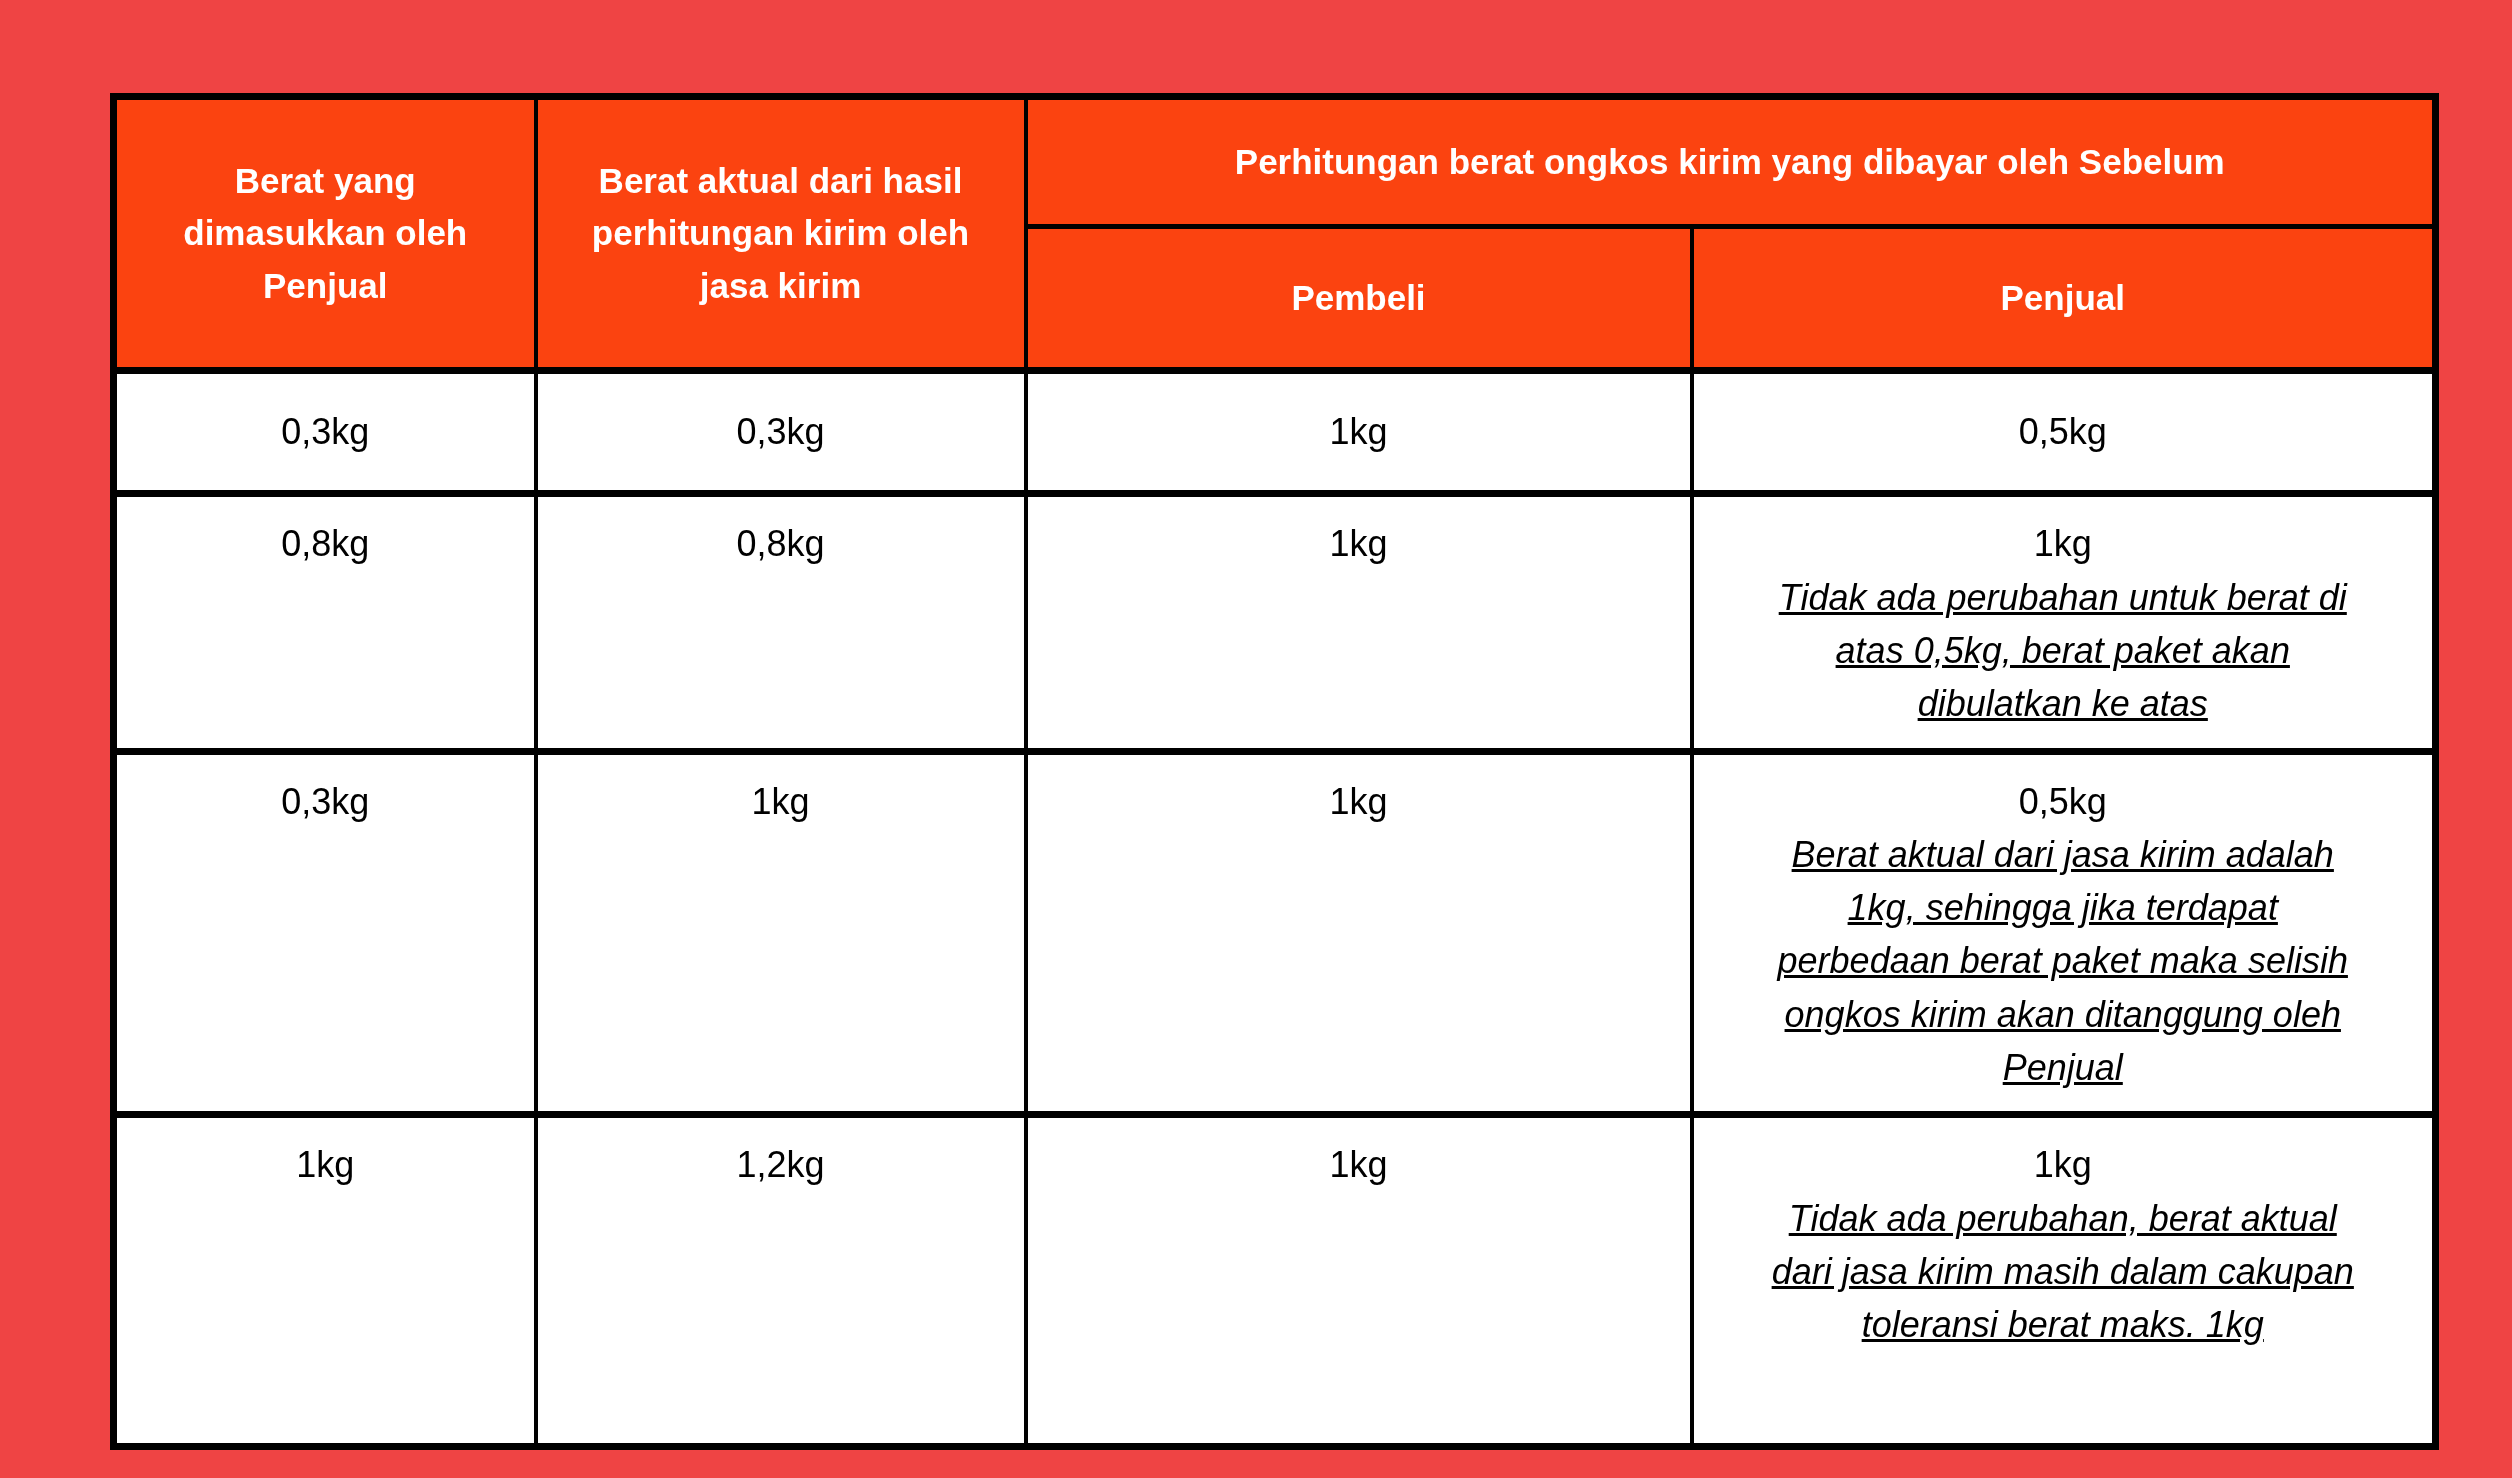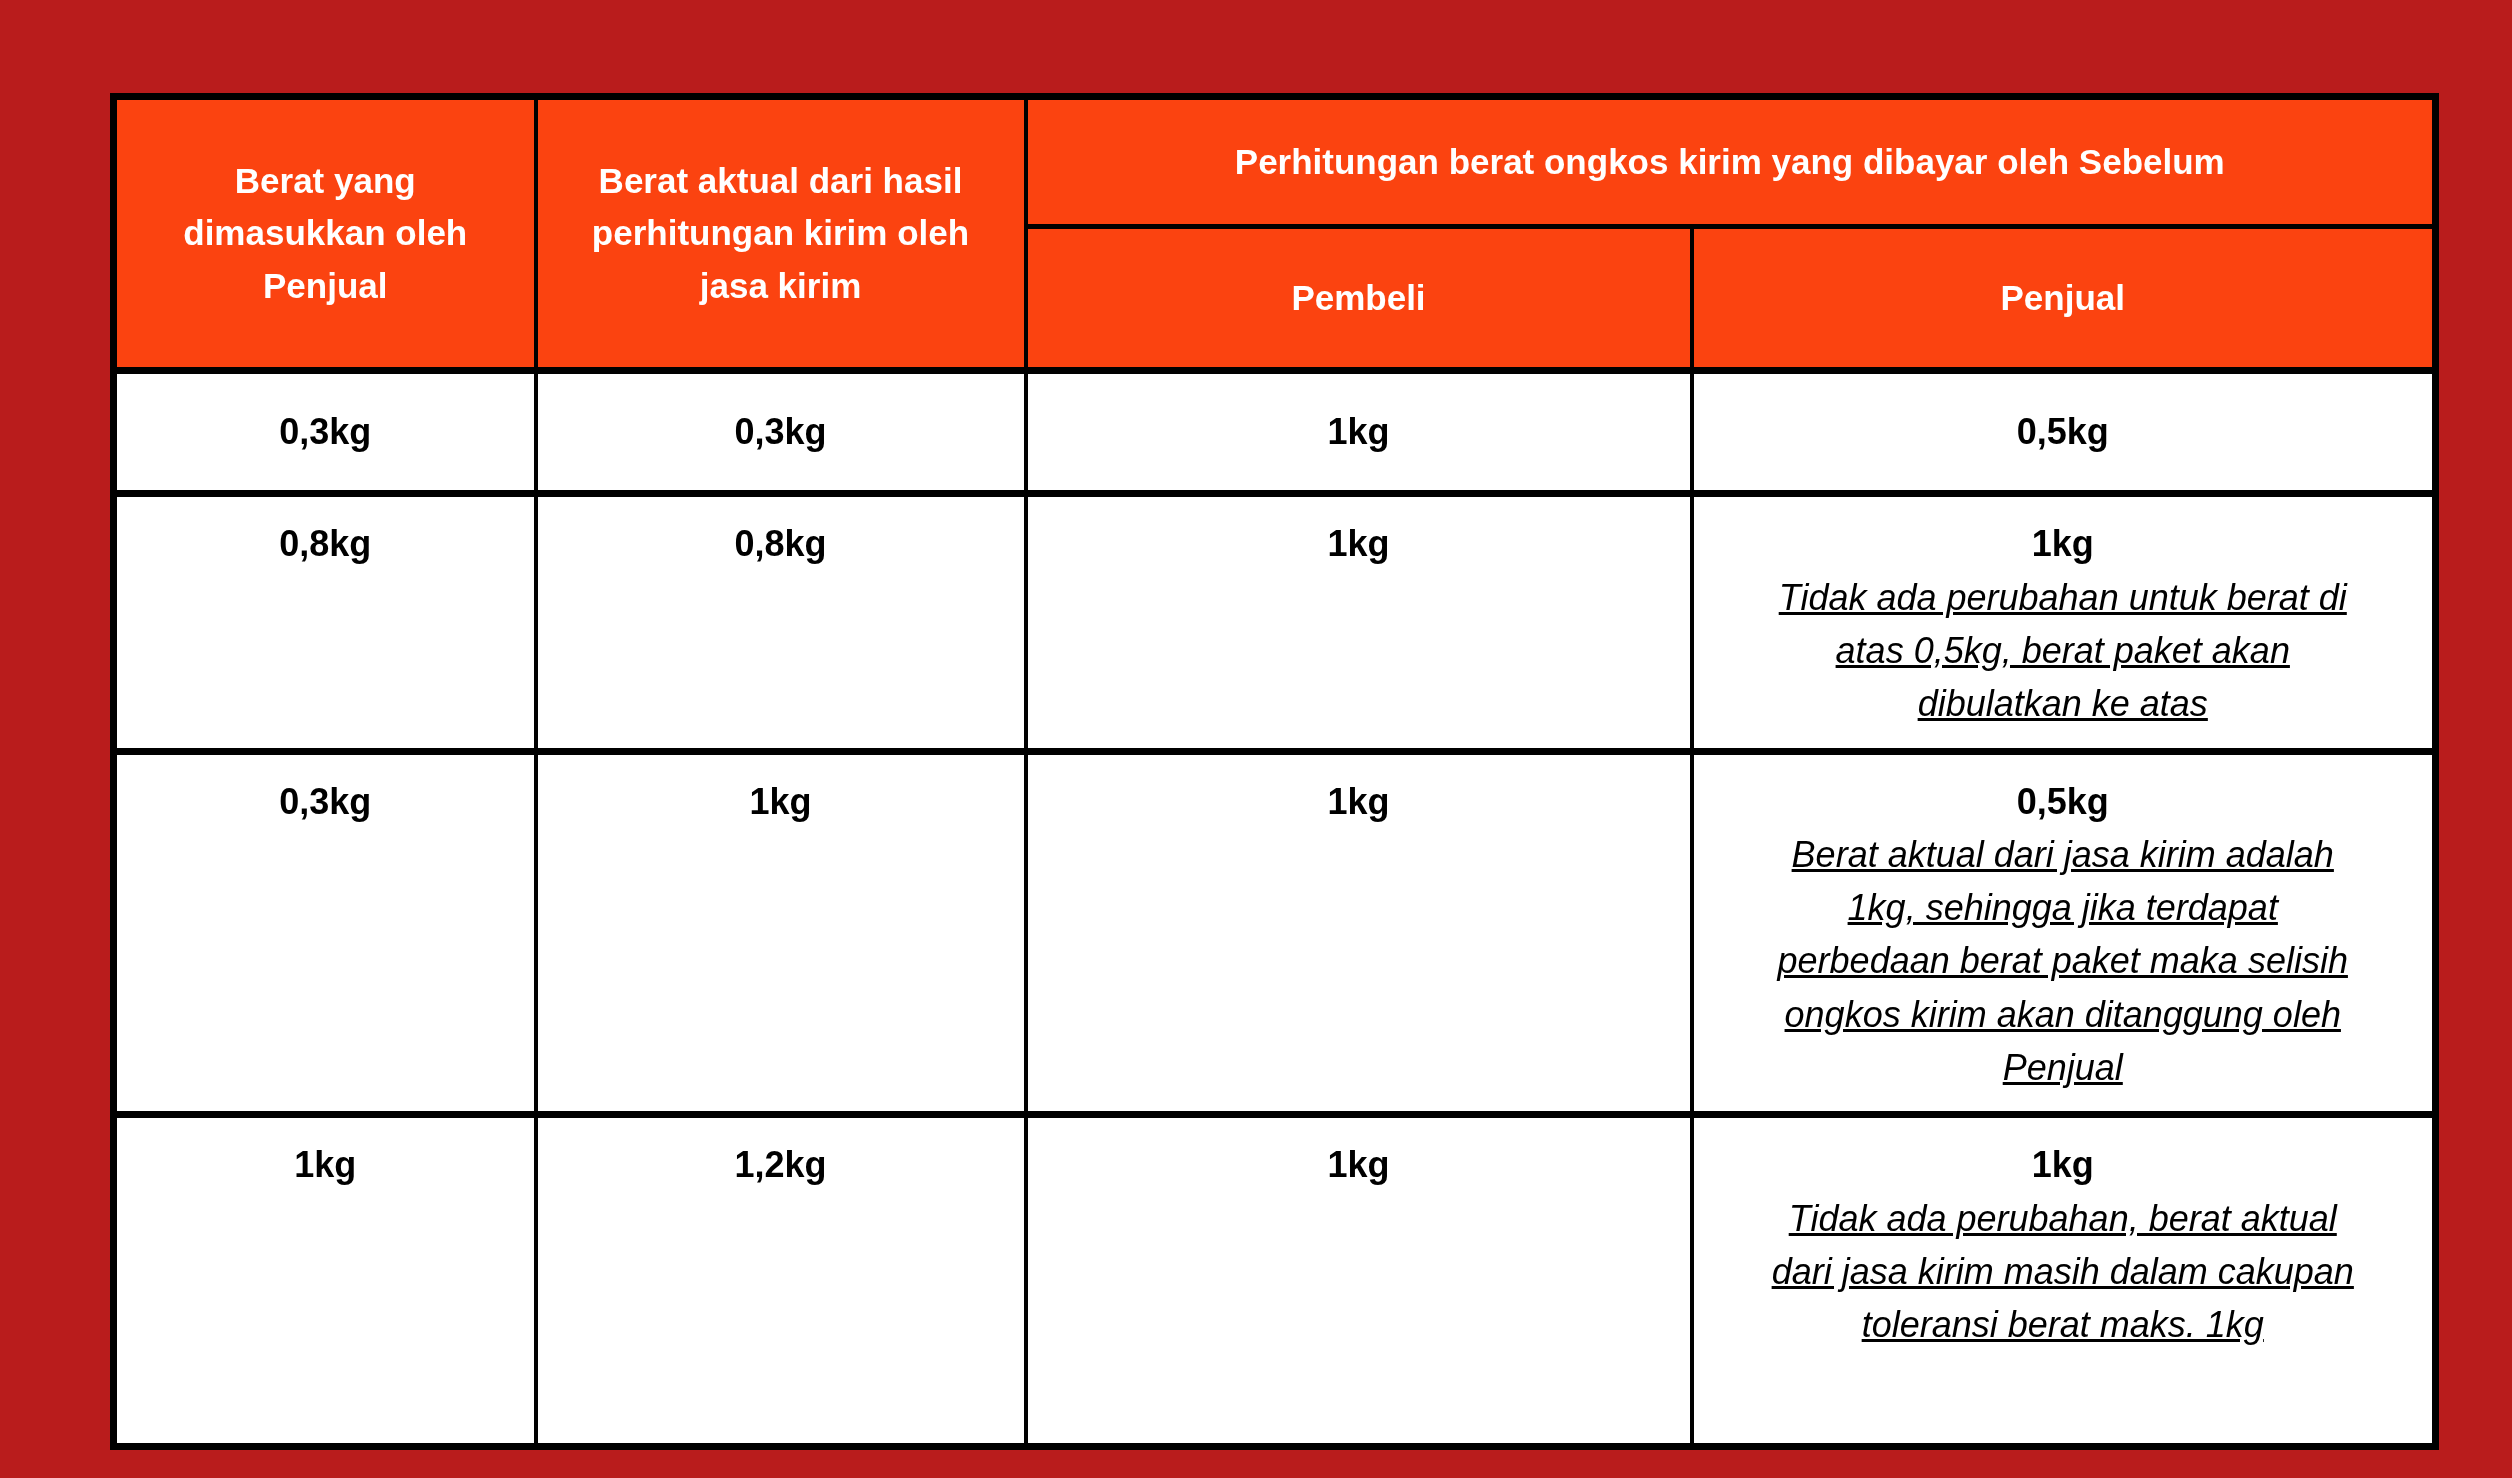--- a/index.html
+++ b/index.html
@@ -8,21 +8,21 @@
     width: 2512px;
     height: 1479px;
     background: #ffffff;
     font-family: "Liberation Sans", "DejaVu Sans", sans-serif;
     color: #000000;
   }
   .canvas {
     position: relative;
     width: 2512px;
     height: 1479px;
-    background: #b91c1c;
+    background: #ef4444;
   }
   table.weight-table {
     position: absolute;
     left: 110px;
     top: 93px;
     width: 2322px;
     border-collapse: collapse;
     table-layout: fixed;
     background: #ffffff;
   }
@@ -69,21 +69,21 @@
     vertical-align: middle;
     padding-top: 5.2px;
     padding-bottom: 5.2px;
   }
   tbody tr.h1 { height: 123px; }
   tbody tr.h2 { height: 243px; }
   tbody tr.h3 { height: 340px; }
   tbody tr.h4 { height: 332px; }
   .val {
     font-style: normal;
-    font-weight: bold;
+    font-weight: normal;
   }
   .note {
     font-style: italic;
     font-weight: normal;
     max-width: 587px;
     margin: 0 auto;
     line-height: 1.48;
     text-decoration: underline;
   }
   .note:empty { display: none; }

